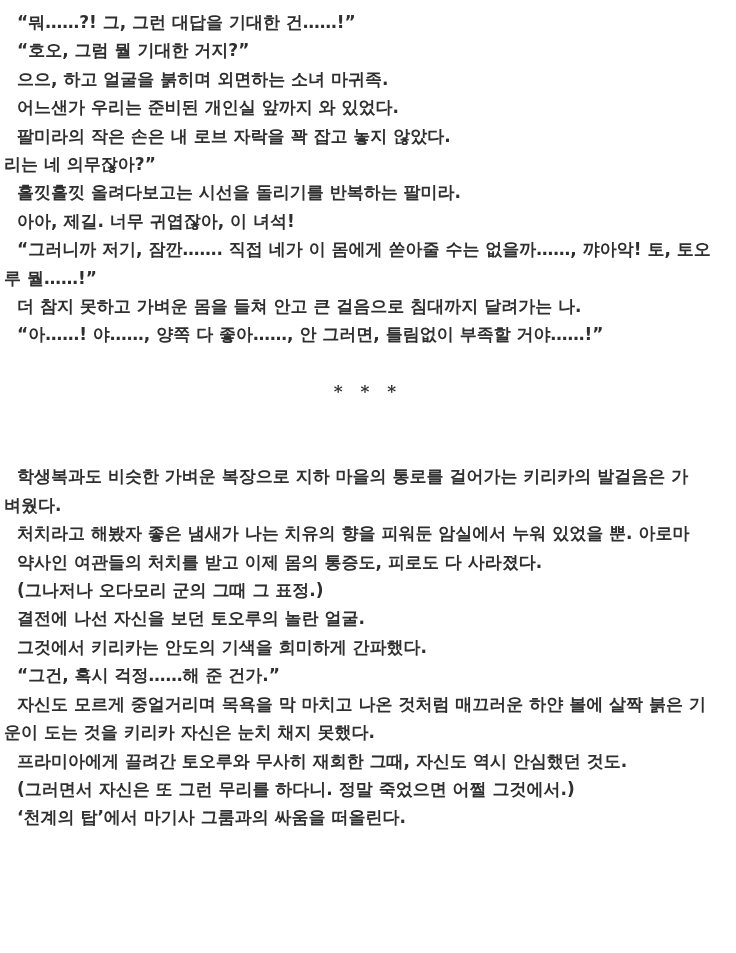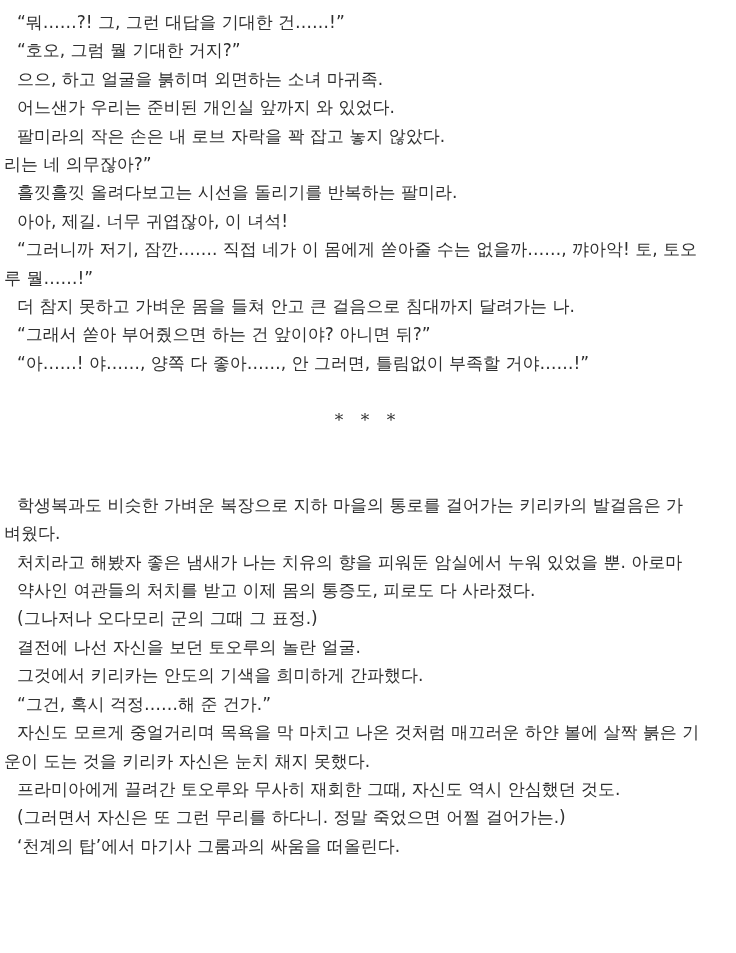--- a/index.html
+++ b/index.html
@@ -6,20 +6,21 @@
     margin: 0;
     padding: 0;
     background: #ffffff;
   }
   .page {
     position: relative;
     width: 736px;
     height: 953px;
     background: #ffffff;
     overflow: hidden;
+    font-weight: bold;
   }
   .text-block {
     padding: 8px 4px 0 4px;
     font-family: "DejaVu Sans", sans-serif;
     font-size: 17px;
     line-height: 28.4px;
     color: #2f2f2f;
     letter-spacing: 0px;
   }
   .line {
@@ -50,36 +51,35 @@
     <div class="line indent">“호오, 그럼 뭘 기대한 거지?”</div>
     <div class="line indent">으으, 하고 얼굴을 붉히며 외면하는 소녀 마귀족.</div>
     <div class="line indent">어느샌가 우리는 준비된 개인실 앞까지 와 있었다.</div>
     <div class="line indent">팔미라의 작은 손은 내 로브 자락을 꽉 잡고 놓지 않았다.</div>
     <div class="line">리는 네 의무잖아?”</div>
     <div class="line indent">흘낏흘낏 올려다보고는 시선을 돌리기를 반복하는 팔미라.</div>
     <div class="line indent">아아, 제길. 너무 귀엽잖아, 이 녀석!</div>
     <div class="line indent">“그러니까 저기, 잠깐……. 직접 네가 이 몸에게 쏟아줄 수는 없을까……, 꺄아악! 토, 토오</div>
     <div class="line">루 뭘……!”</div>
     <div class="line indent">더 참지 못하고 가벼운 몸을 들쳐 안고 큰 걸음으로 침대까지 달려가는 나.</div>
-    <div class="line indent">“그래서 쏟아 부어줬으면 하는 건 앞이야? 아니면 뒤?”</div>
     <div class="line indent">“아……! 야……, 양쪽 다 좋아……, 안 그러면, 틀림없이 부족할 거야……!”</div>
 
     <div class="line blank"></div>
     <div class="line separator">* * *</div>
     <div class="line blank"></div>
     <div class="line blank"></div>
 
     <div class="line indent">학생복과도 비슷한 가벼운 복장으로 지하 마을의 통로를 걸어가는 키리카의 발걸음은 가</div>
     <div class="line">벼웠다.</div>
     <div class="line indent">처치라고 해봤자 좋은 냄새가 나는 치유의 향을 피워둔 암실에서 누워 있었을 뿐. 아로마</div>
     <div class="line indent">약사인 여관들의 처치를 받고 이제 몸의 통증도, 피로도 다 사라졌다.</div>
     <div class="line indent">(그나저나 오다모리 군의 그때 그 표정.)</div>
     <div class="line indent">결전에 나선 자신을 보던 토오루의 놀란 얼굴.</div>
     <div class="line indent">그것에서 키리카는 안도의 기색을 희미하게 간파했다.</div>
     <div class="line indent">“그건, 혹시 걱정……해 준 건가.”</div>
     <div class="line indent">자신도 모르게 중얼거리며 목욕을 막 마치고 나온 것처럼 매끄러운 하얀 볼에 살짝 붉은 기</div>
     <div class="line">운이 도는 것을 키리카 자신은 눈치 채지 못했다.</div>
     <div class="line indent">프라미아에게 끌려간 토오루와 무사히 재회한 그때, 자신도 역시 안심했던 것도.</div>
-    <div class="line indent">(그러면서 자신은 또 그런 무리를 하다니. 정말 죽었으면 어쩔 걸어가는.)</div>
+    <div class="line indent">(그러면서 자신은 또 그런 무리를 하다니. 정말 죽었으면 어쩔 그것에서.)</div>
     <div class="line indent">‘천계의 탑’에서 마기사 그룸과의 싸움을 떠올린다.</div>
 
   </div>
 </div>
 
 </body></html>

